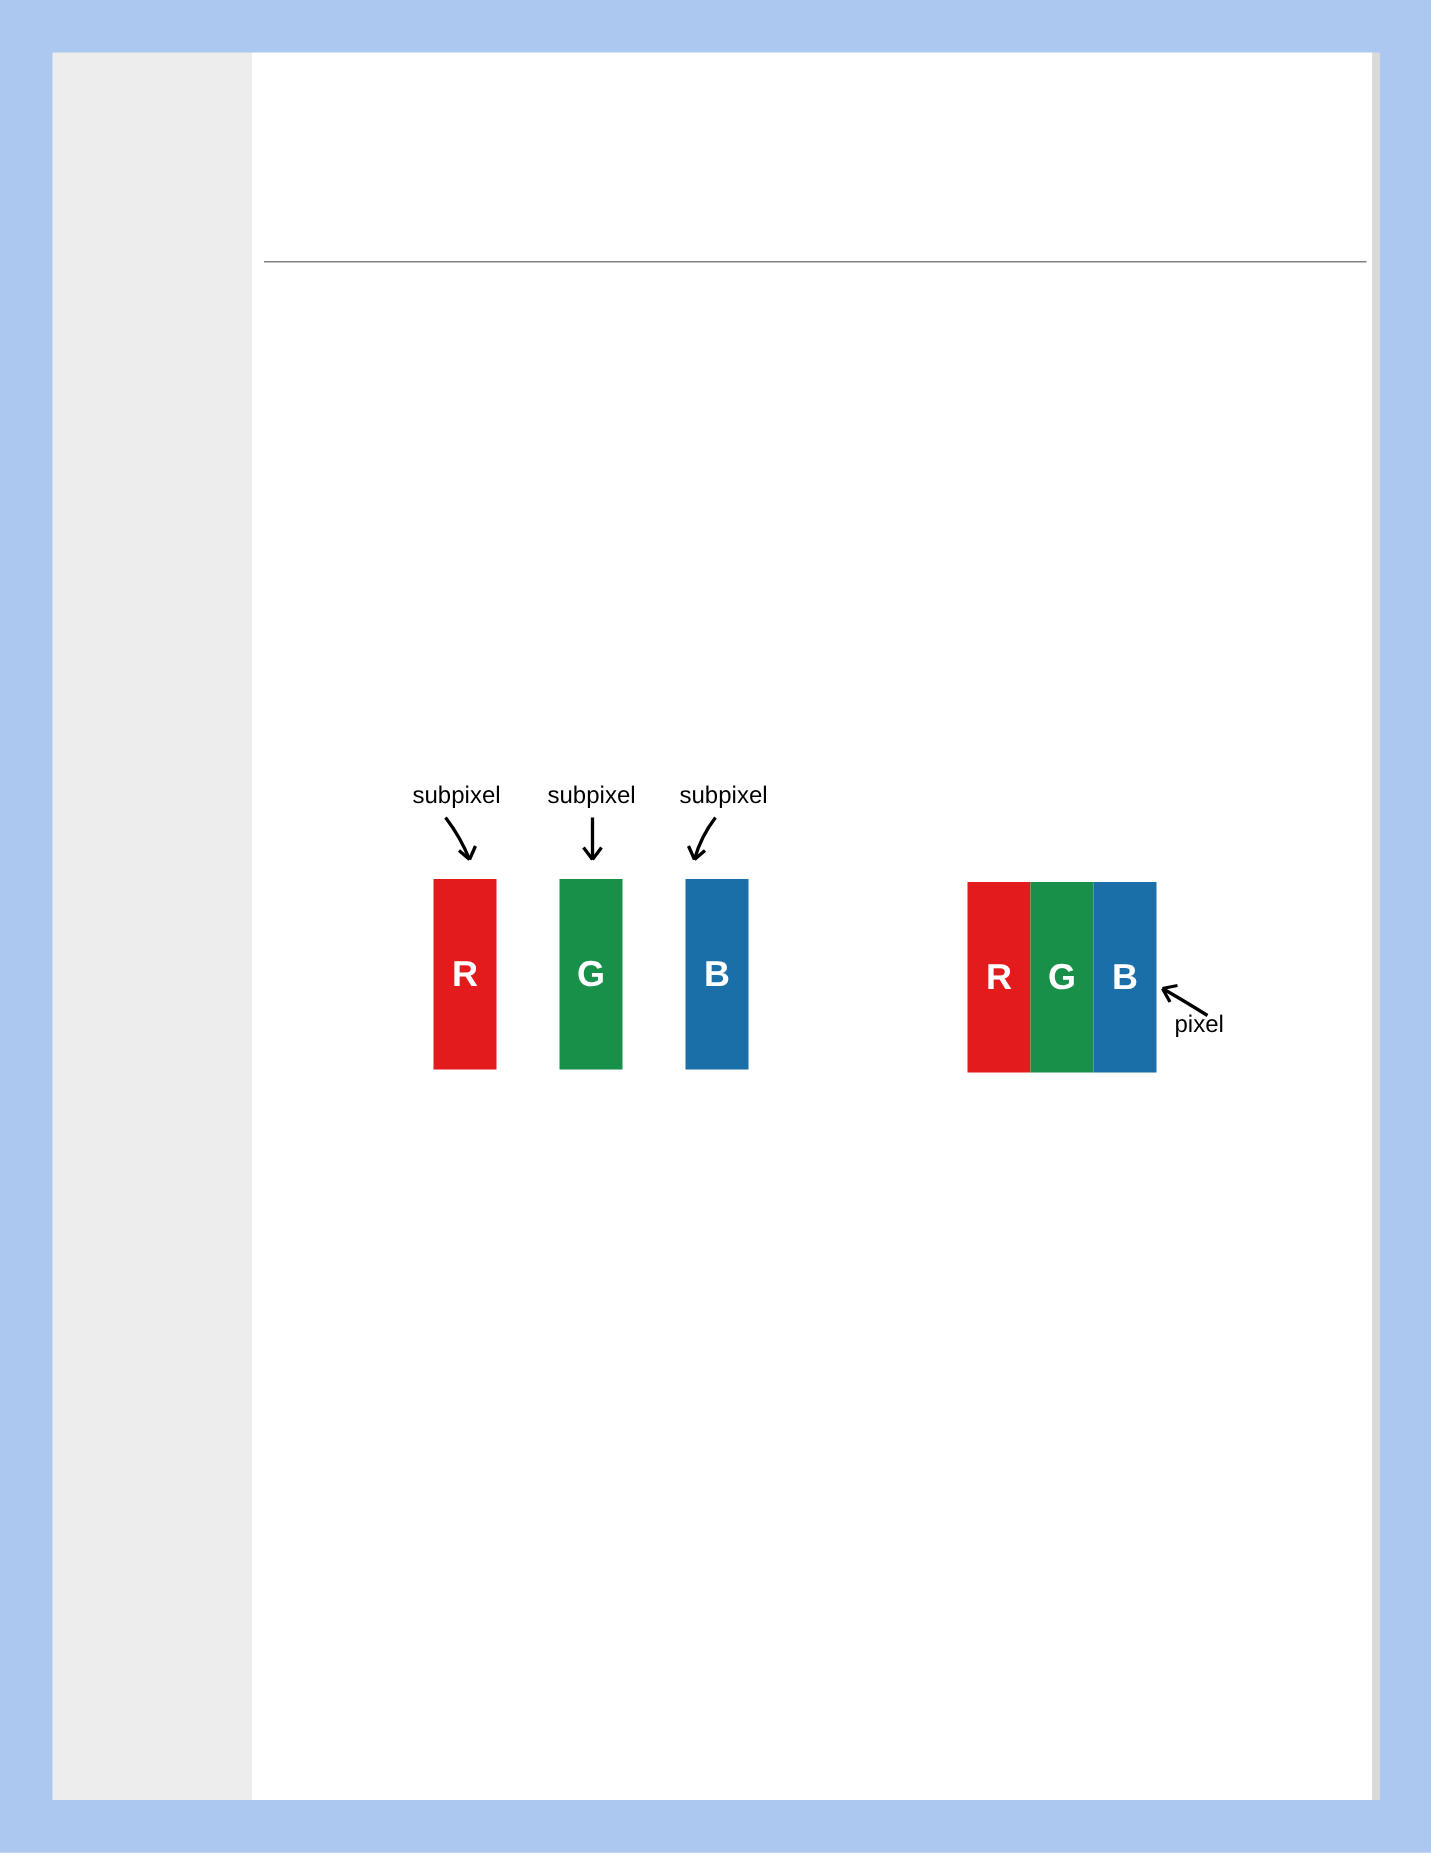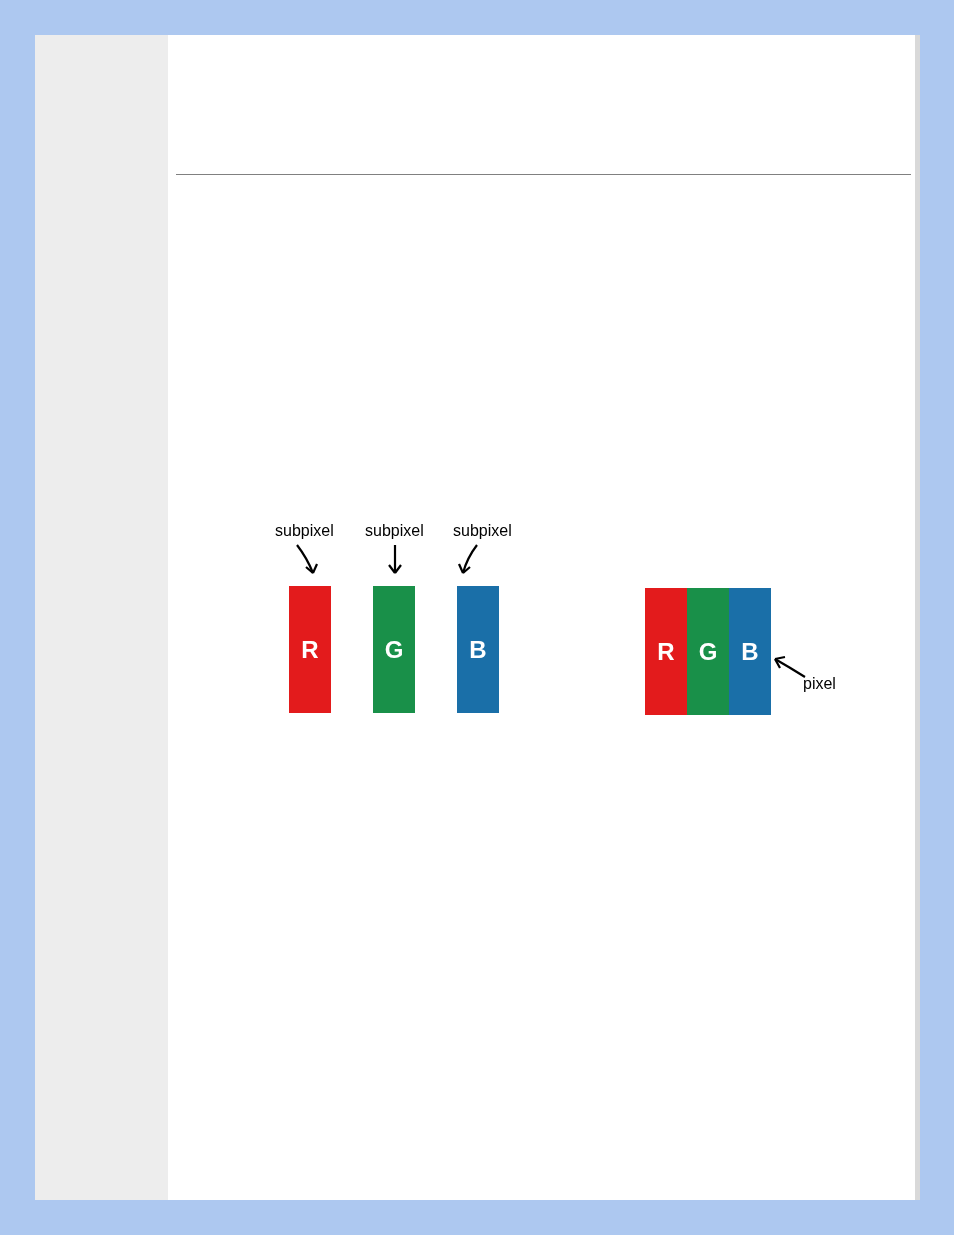--- a/index.html
+++ b/index.html
@@ -124,16 +124,16 @@
       <span>G</span>
     </div>
     <div class="bar" style="left: 561px; top: 553px; background-color: rgb(26, 111, 168);">
       <span>B</span>
     </div>
 
     <svg class="arrow" style="left:603px; top:618px; width:40px; height:30px;">
       <path d="M34 24 Q 18 14 4 6" stroke="#000" stroke-width="2.2" fill="none"></path>
       <path d="M4 6 L14 4 M4 6 L9 15" stroke="#000" stroke-width="2.2" fill="none"></path>
     </svg>
-    <div class="lbl" style="left:635px; top:640px;">pixel</div>
+    <div class="lbl" style="left:615px; top:640px;">pixel</div>
 
   </div>
 </div>
 
 </body></html>

